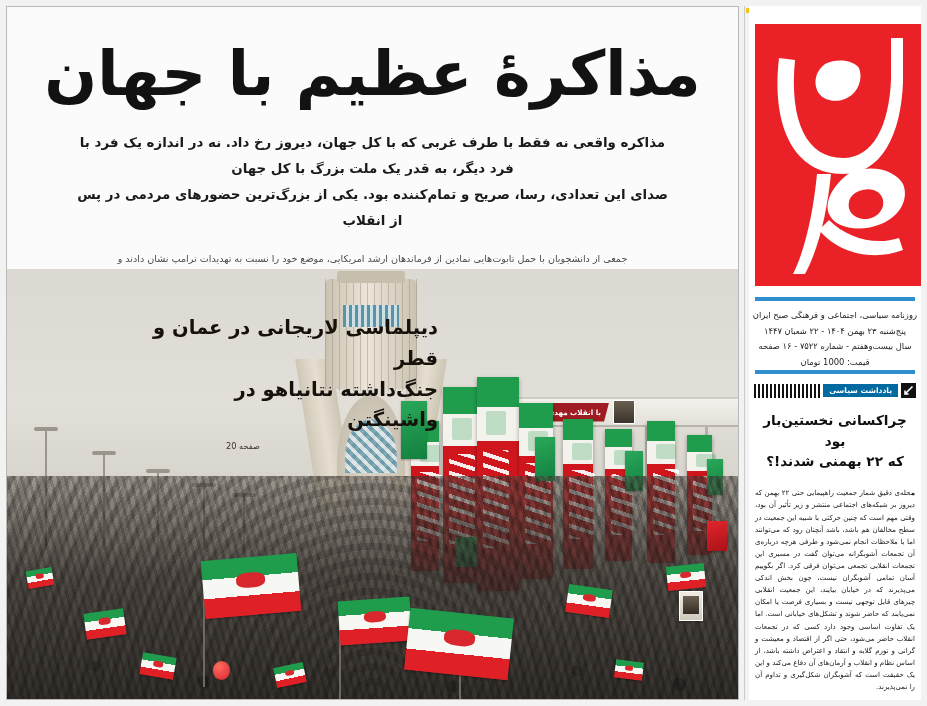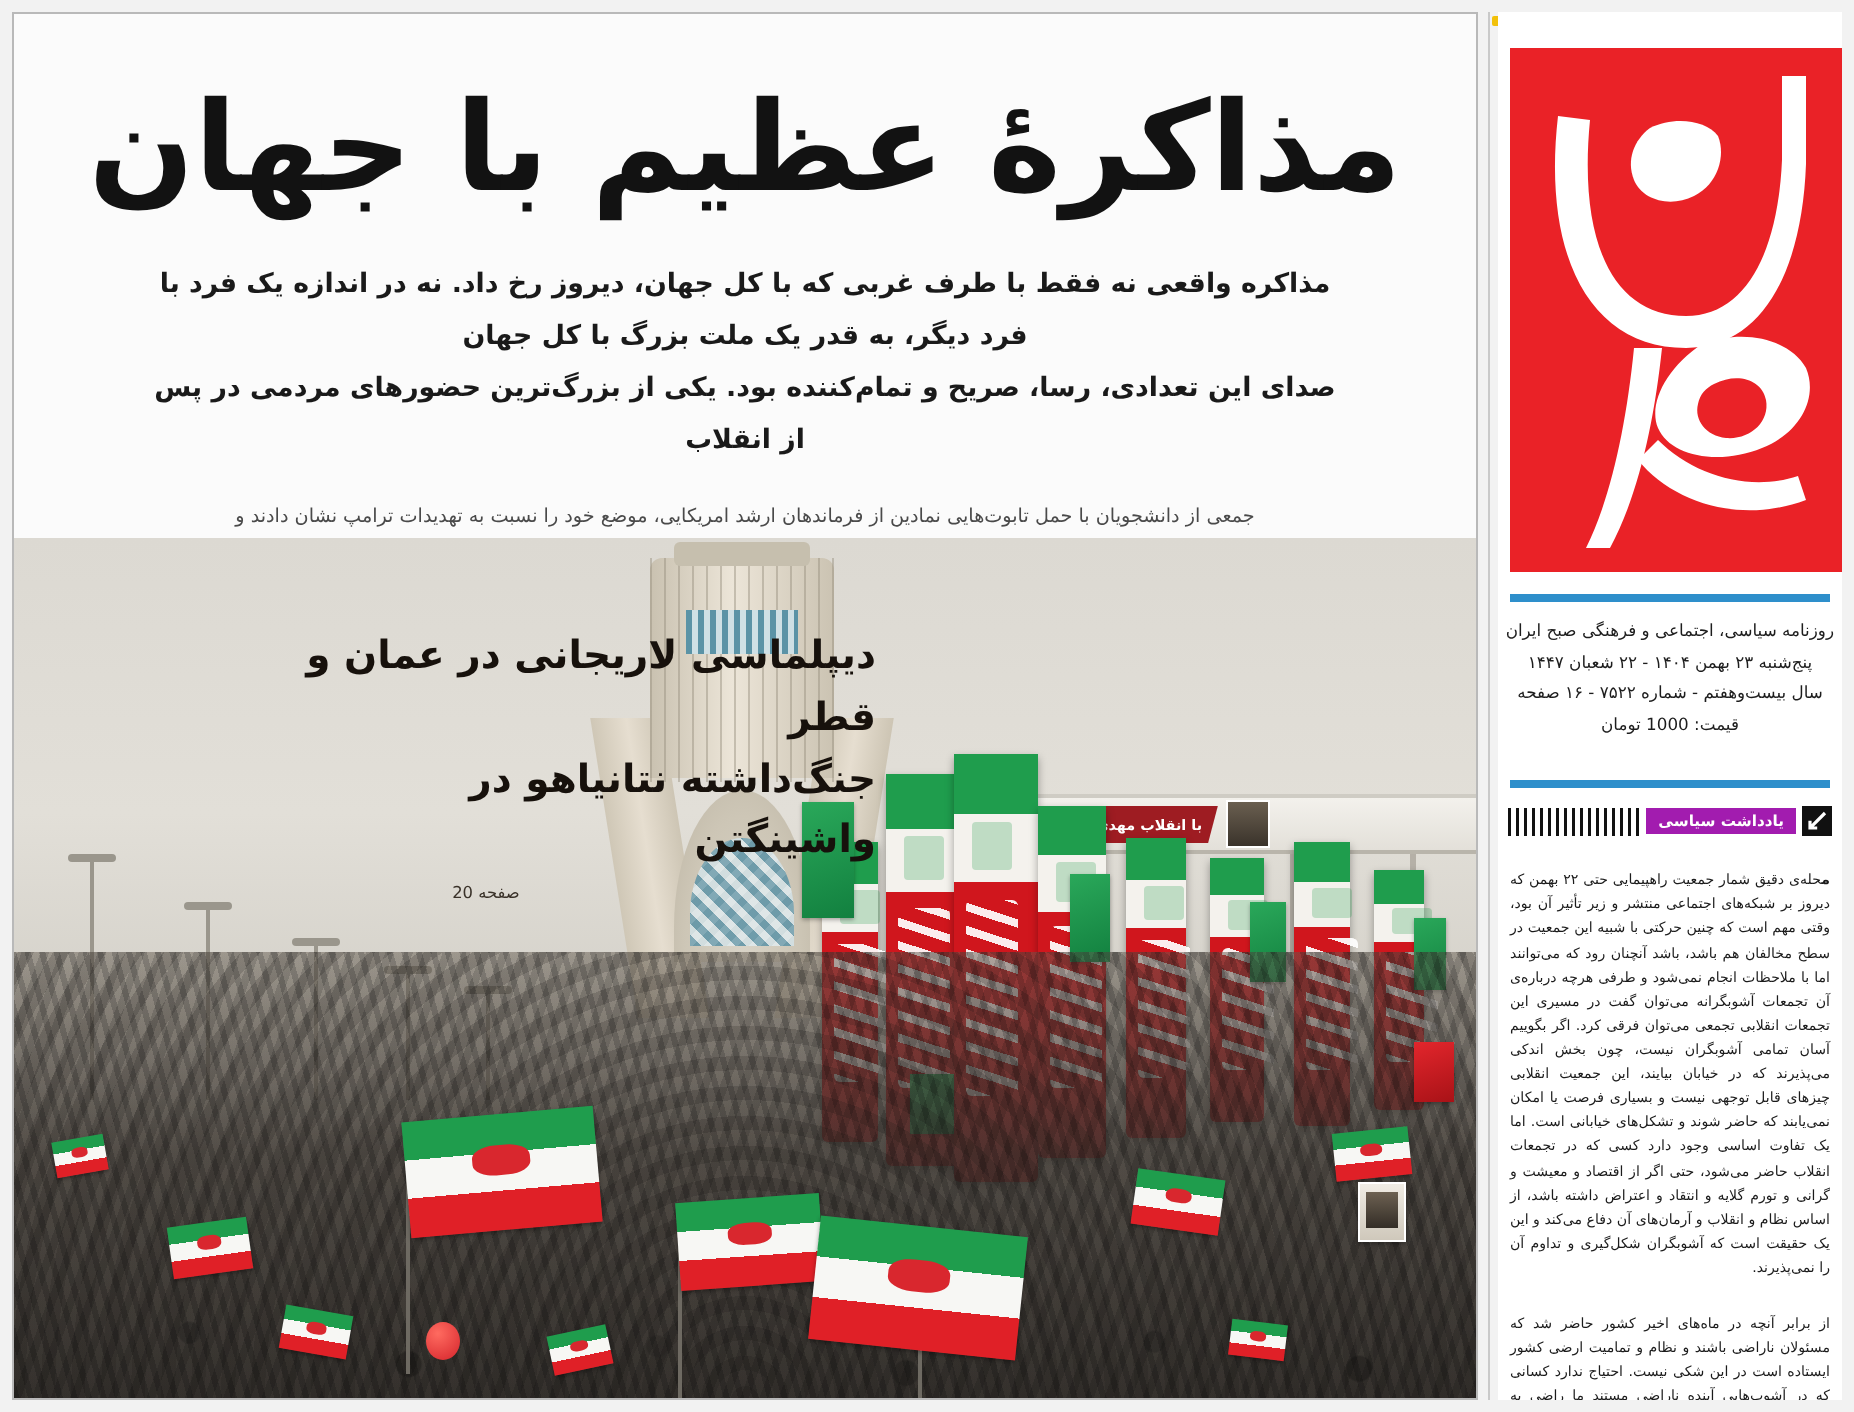--- a/index.html
+++ b/index.html
@@ -256,35 +256,35 @@
   .masthead {
     margin: 18px 0 0 0;
     width:166px; height:262px;
     background:#ea2227;
     position:relative; overflow:hidden;
   }
   .masthead svg { position:absolute; left:0; top:0; }
 
   .rule-blue { height:4px; background:#2e8fcb; margin:11px 6px 0 6px; }
   .nameplate {
-    direction:rtl; text-align:center; padding:7px 4px 20px 4px;
+    direction:rtl; text-align:center; padding:7px 4px 0 4px;
     font-size:8.4px; line-height:1.85; color:#1d1d1d;
   }
   .nameplate div { white-space:nowrap; }
 
   .badge-row {
     display:flex; align-items:center; gap:3px;
     margin:9px 5px 0 5px; direction:rtl;
   }
   .badge-icon {
     width:15px; height:15px; background:#111; position:relative; flex:0 0 auto;
   }
   .badge-icon svg { position:absolute; left:2px; top:2px; }
   .badge-red {
-    background:#a21caf; color:#fff; font-size:7.6px; font-weight:700;
+    background:#0369a1; color:#fff; font-size:7.6px; font-weight:700;
     padding:2px 6px; white-space:nowrap; flex:0 0 auto;
   }
   .barcode {
     flex:1 1 auto; height:14px;
     background: repeating-linear-gradient(90deg,#111 0 1.6px, #fff 1.6px 4px);
   }
 
   .side-headline {
     direction:rtl; text-align:center; margin:12px 6px 0 6px;
     font-size:13.6px; font-weight:700; line-height:1.5; color:#0f0f0f;
@@ -471,20 +471,24 @@
     <div class="badge-row">
       <div class="badge-icon">
         <svg width="11" height="11" viewBox="0 0 11 11" aria-hidden="true">
           <path d="M9.5 1.5 L2.2 8.8 M2 5.4 L2 9 L5.6 9" stroke="#fff" stroke-width="1.6" fill="none"></path>
         </svg>
       </div>
       <div class="badge-red">یادداشت سیاسی</div>
       <div class="barcode"></div>
     </div>
 
+    <div class="side-headline">
+      <div>چراکسانی نخستین‌بار بود</div>
+      <div>که ۲۲ بهمنی شدند!؟</div>
+    </div>
 
     <div class="side-body">
       <p>محله‌ی دقیق شمار جمعیت راهپیمایی حتی ۲۲ بهمن که دیروز بر شبکه‌های اجتماعی منتشر و زیر تأثیر آن بود، وقتی مهم است که چنین حرکتی با شبیه این جمعیت در سطح مخالفان هم باشد، باشد آنچنان رود که می‌توانند اما با ملاحظات انجام نمی‌شود و طرفی هرچه درباره‌ی آن تجمعات آشوبگرانه می‌توان گفت در مسیری این تجمعات انقلابی تجمعی می‌توان فرقی کرد. اگر بگوییم آسان تمامی آشوبگران نیست، چون بخش اندکی می‌پذیرند که در خیابان بیایند، این جمعیت انقلابی چیزهای قابل توجهی نیست و بسیاری فرصت یا امکان نمی‌یابند که حاضر شوند و تشکل‌های خیابانی است. اما یک تفاوت اساسی وجود دارد کسی که در تجمعات انقلاب حاضر می‌شود، حتی اگر از اقتصاد و معیشت و گرانی و تورم گلایه و انتقاد و اعتراض داشته باشد، از اساس نظام و انقلاب و آرمان‌های آن دفاع می‌کند و این یک حقیقت است که آشوبگران شکل‌گیری و تداوم آن را نمی‌پذیرند.</p>
       <p>از برابر آنچه در ماه‌های اخیر کشور حاضر شد که مسئولان ناراضی باشند و نظام و تمامیت ارضی کشور ایستاده است در این شکی نیست. احتیاج ندارد کسانی که در آشوب‌هایی آینده نارا‌ضی مستند ما راضی به تجربه کشور و فروپاشی و هرج و مرج و سوری شدن کشور نیست، چیزی تمامی آن آشوبگران به‌کلی علیه نظام و کشور نیست، حداقل این جمعیت انقلابی در پشت نظام و کشور هستند. این یک حقیقت.</p>
 
     </div>
   </div>
 
 </div>
 

